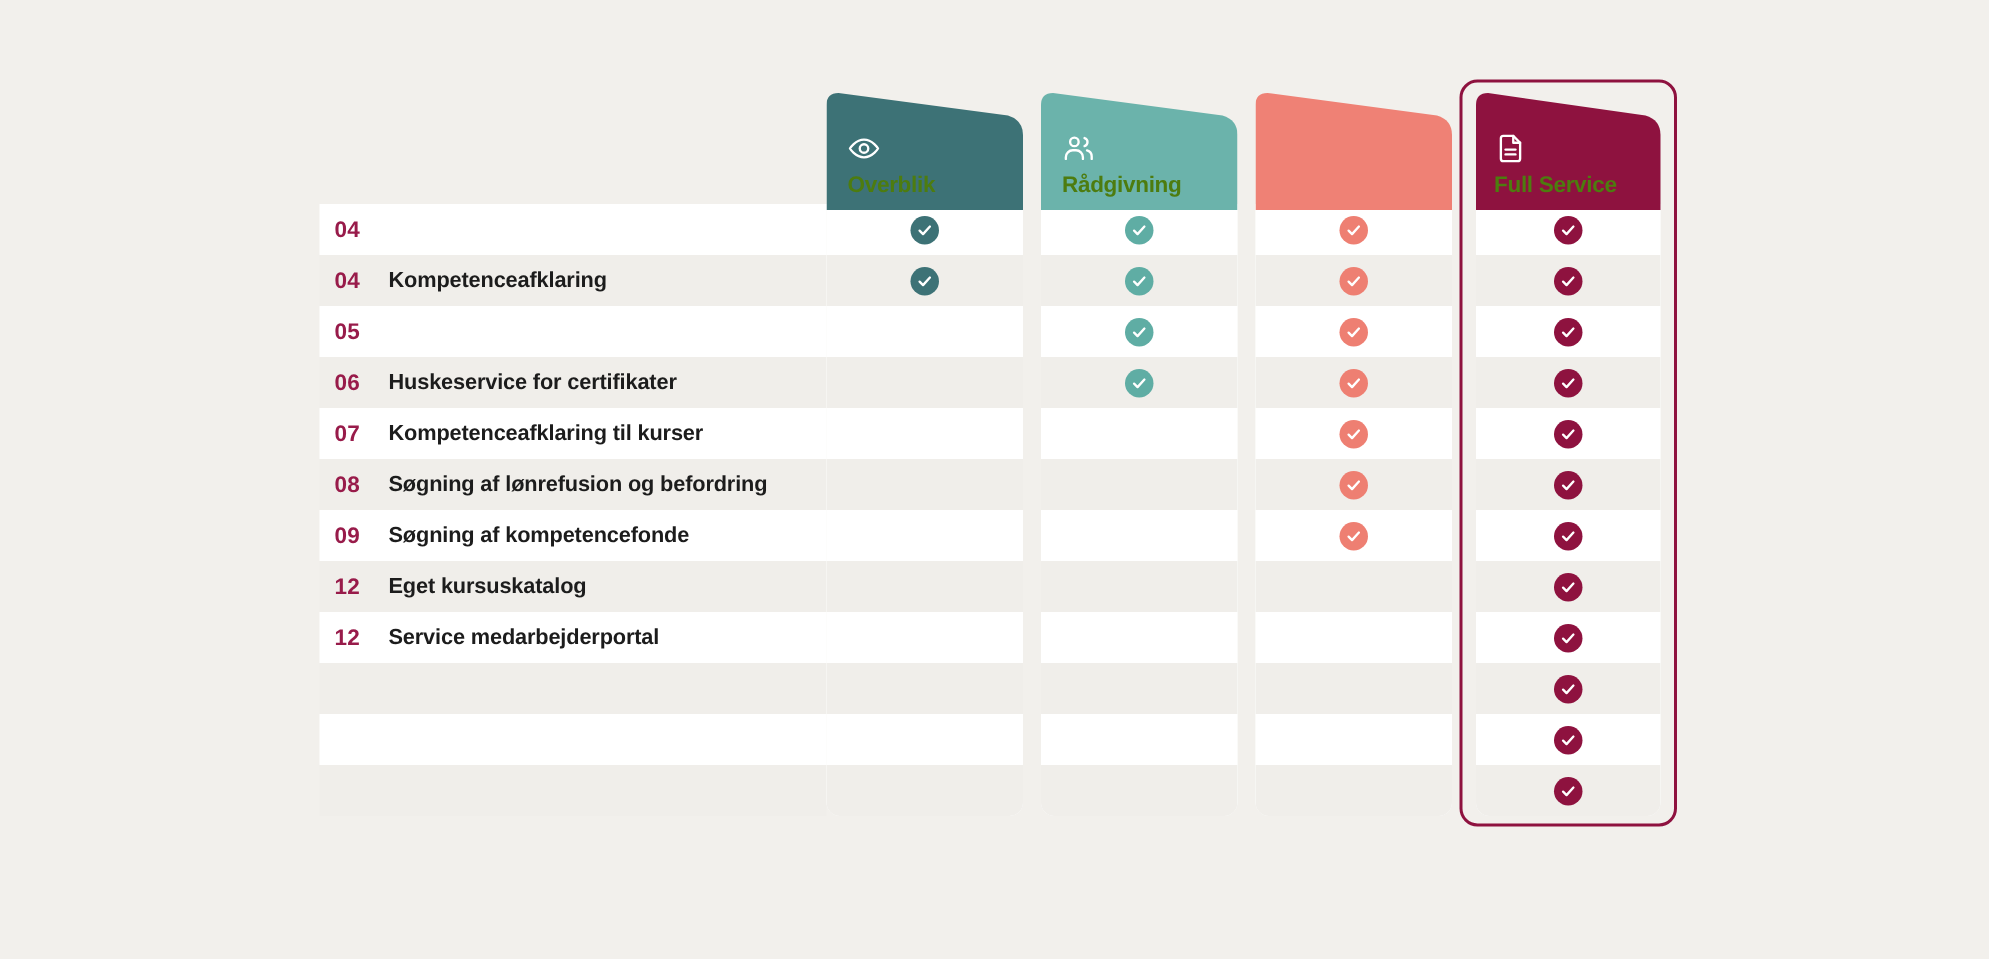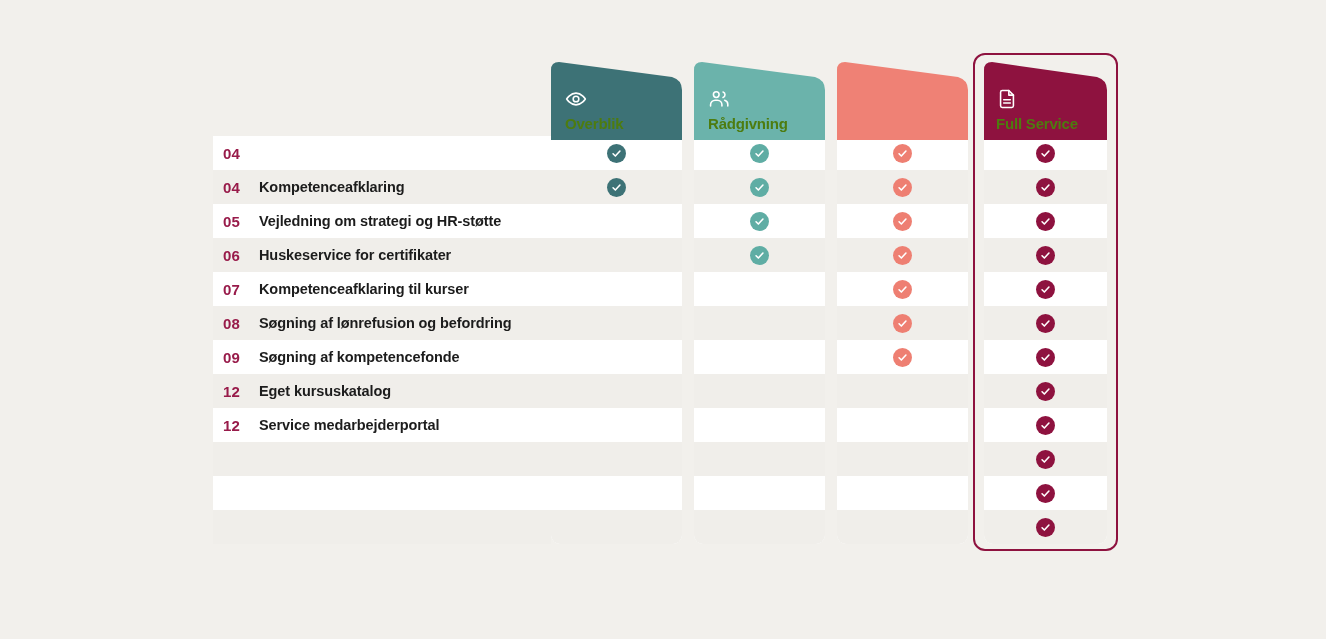--- a/index.html
+++ b/index.html
@@ -209,21 +209,20 @@
   <div class="rows">
       <div class="row">
         <span class="row-num">04</span>
       </div>
       <div class="row">
         <span class="row-num">04</span>
         <span class="row-label">Kompetenceafklaring</span>
       </div>
       <div class="row">
         <span class="row-num">05</span>
-        <span class="row-label">Vejledning  om strategi og HR-støtte</span>
       </div>
       <div class="row">
         <span class="row-num">06</span>
         <span class="row-label">Huskeservice for certifikater</span>
       </div>
       <div class="row">
         <span class="row-num">07</span>
         <span class="row-label">Kompetenceafklaring til kurser</span>
       </div>
       <div class="row">

